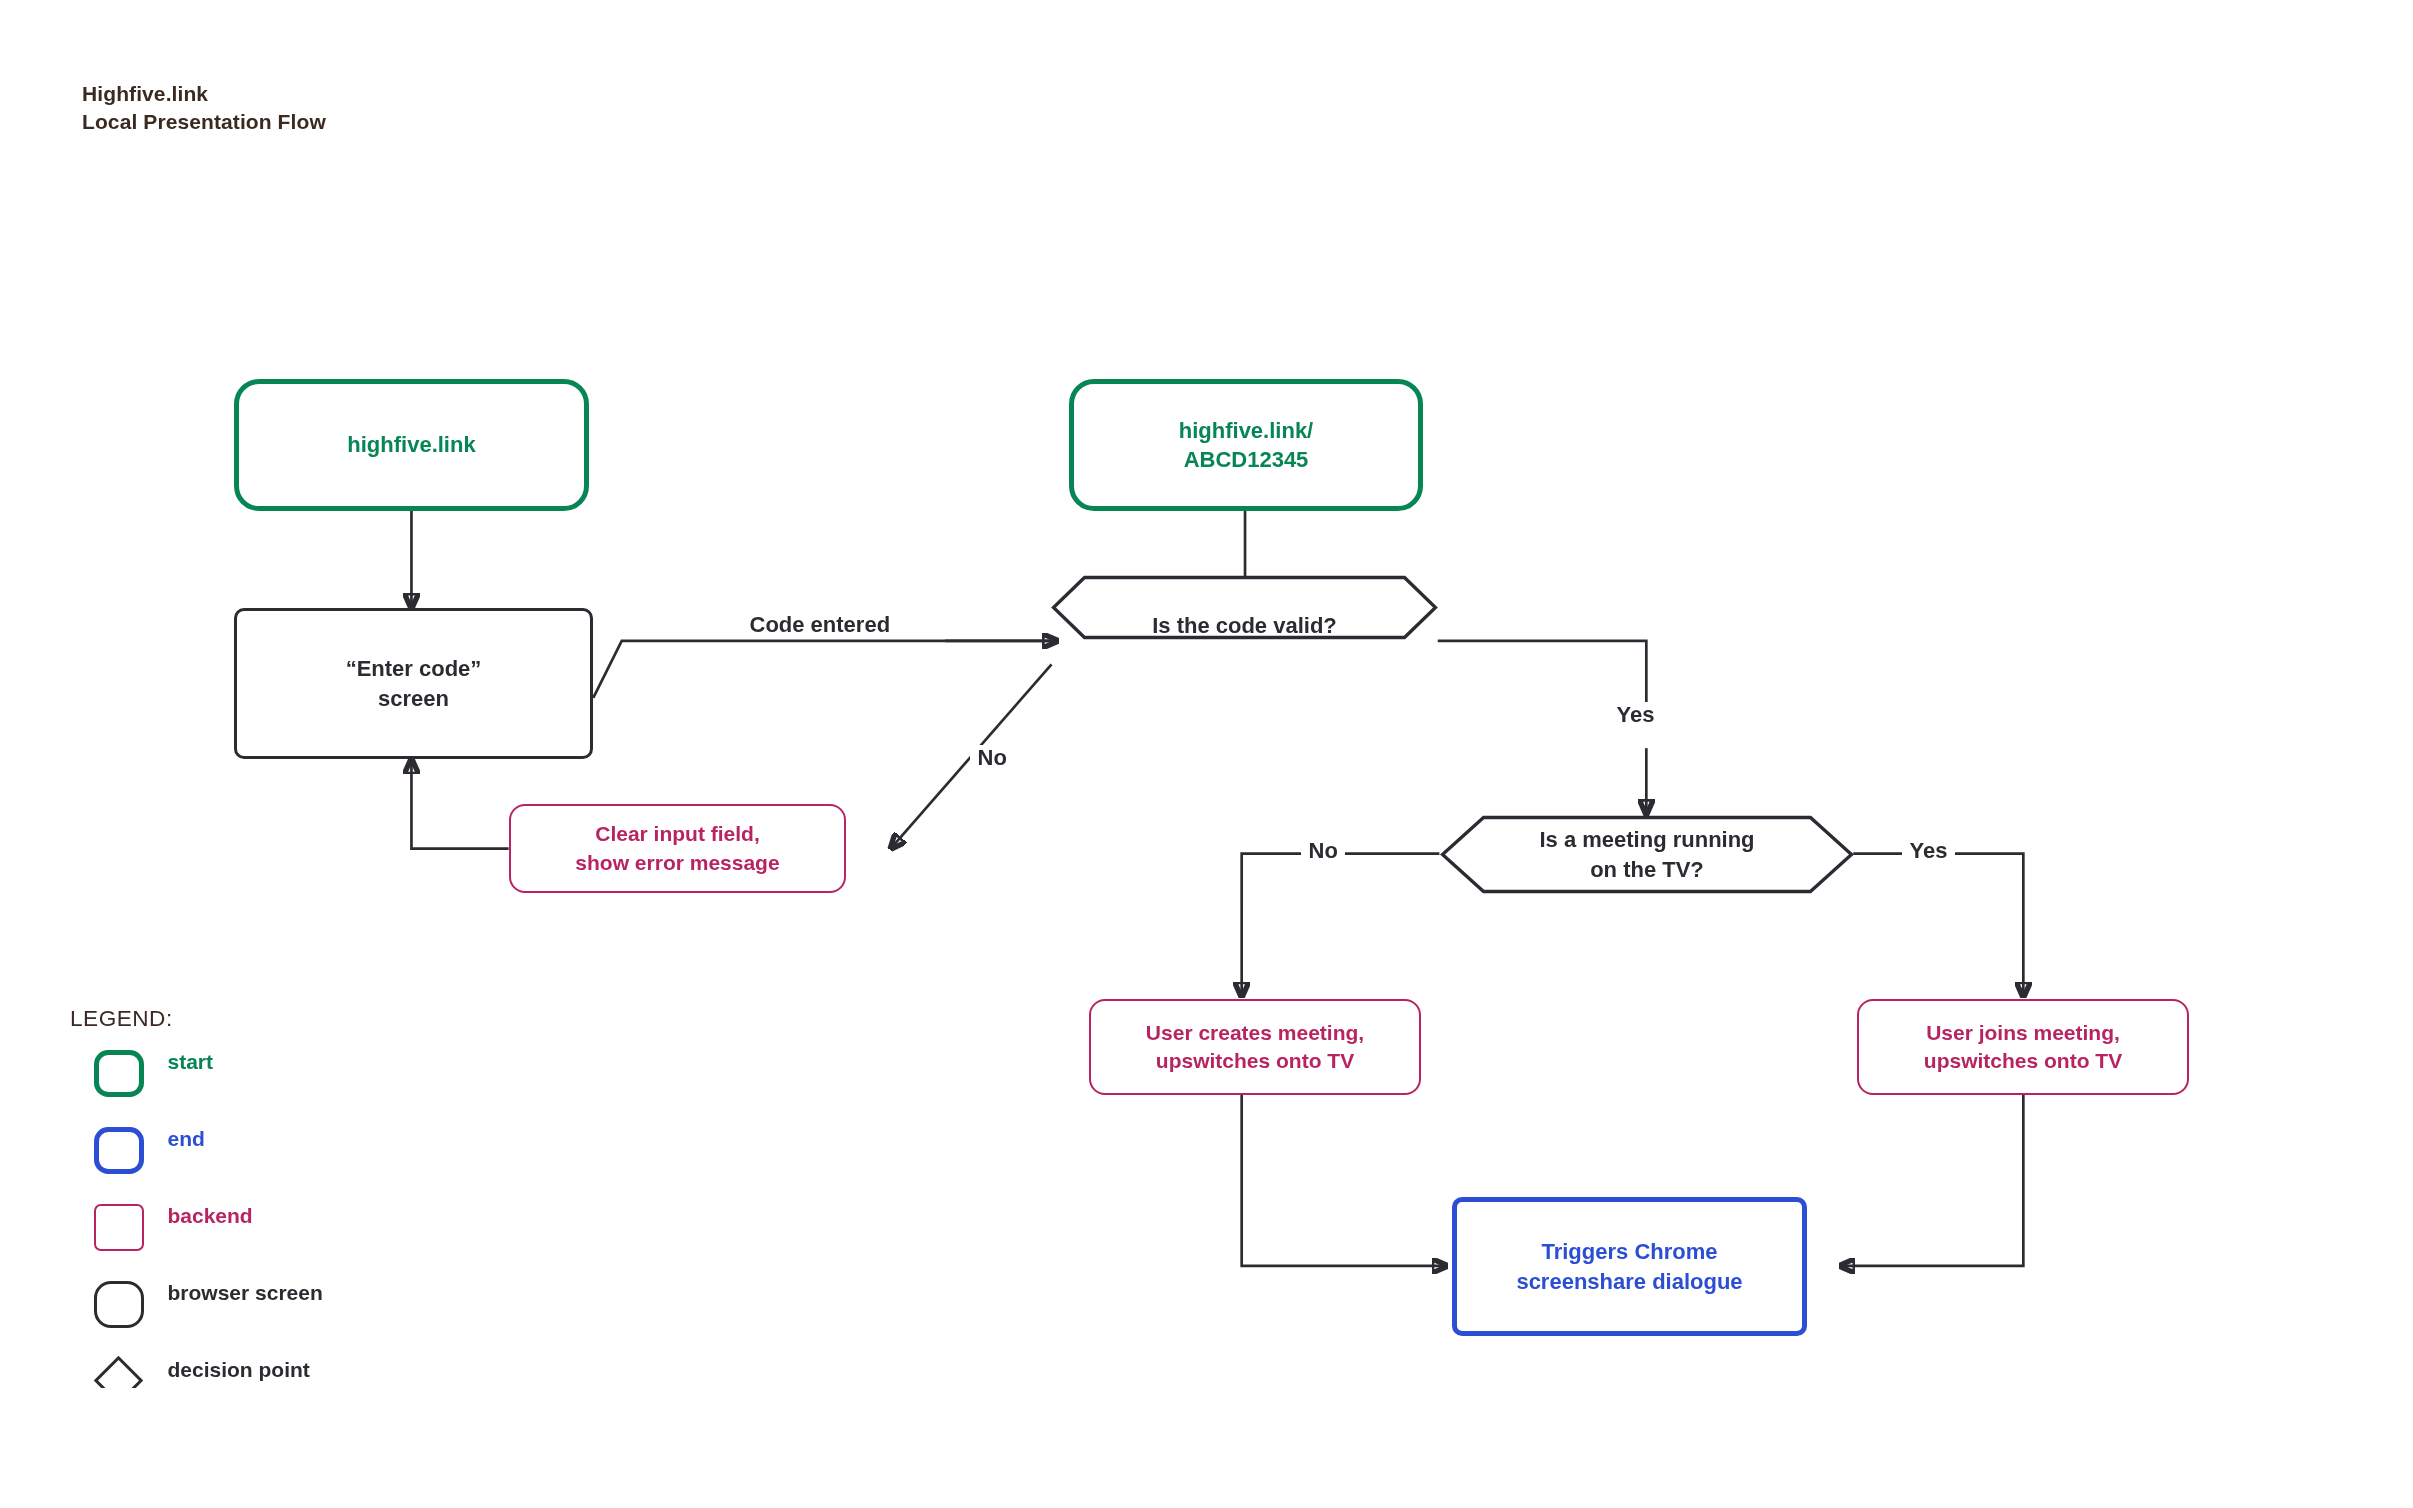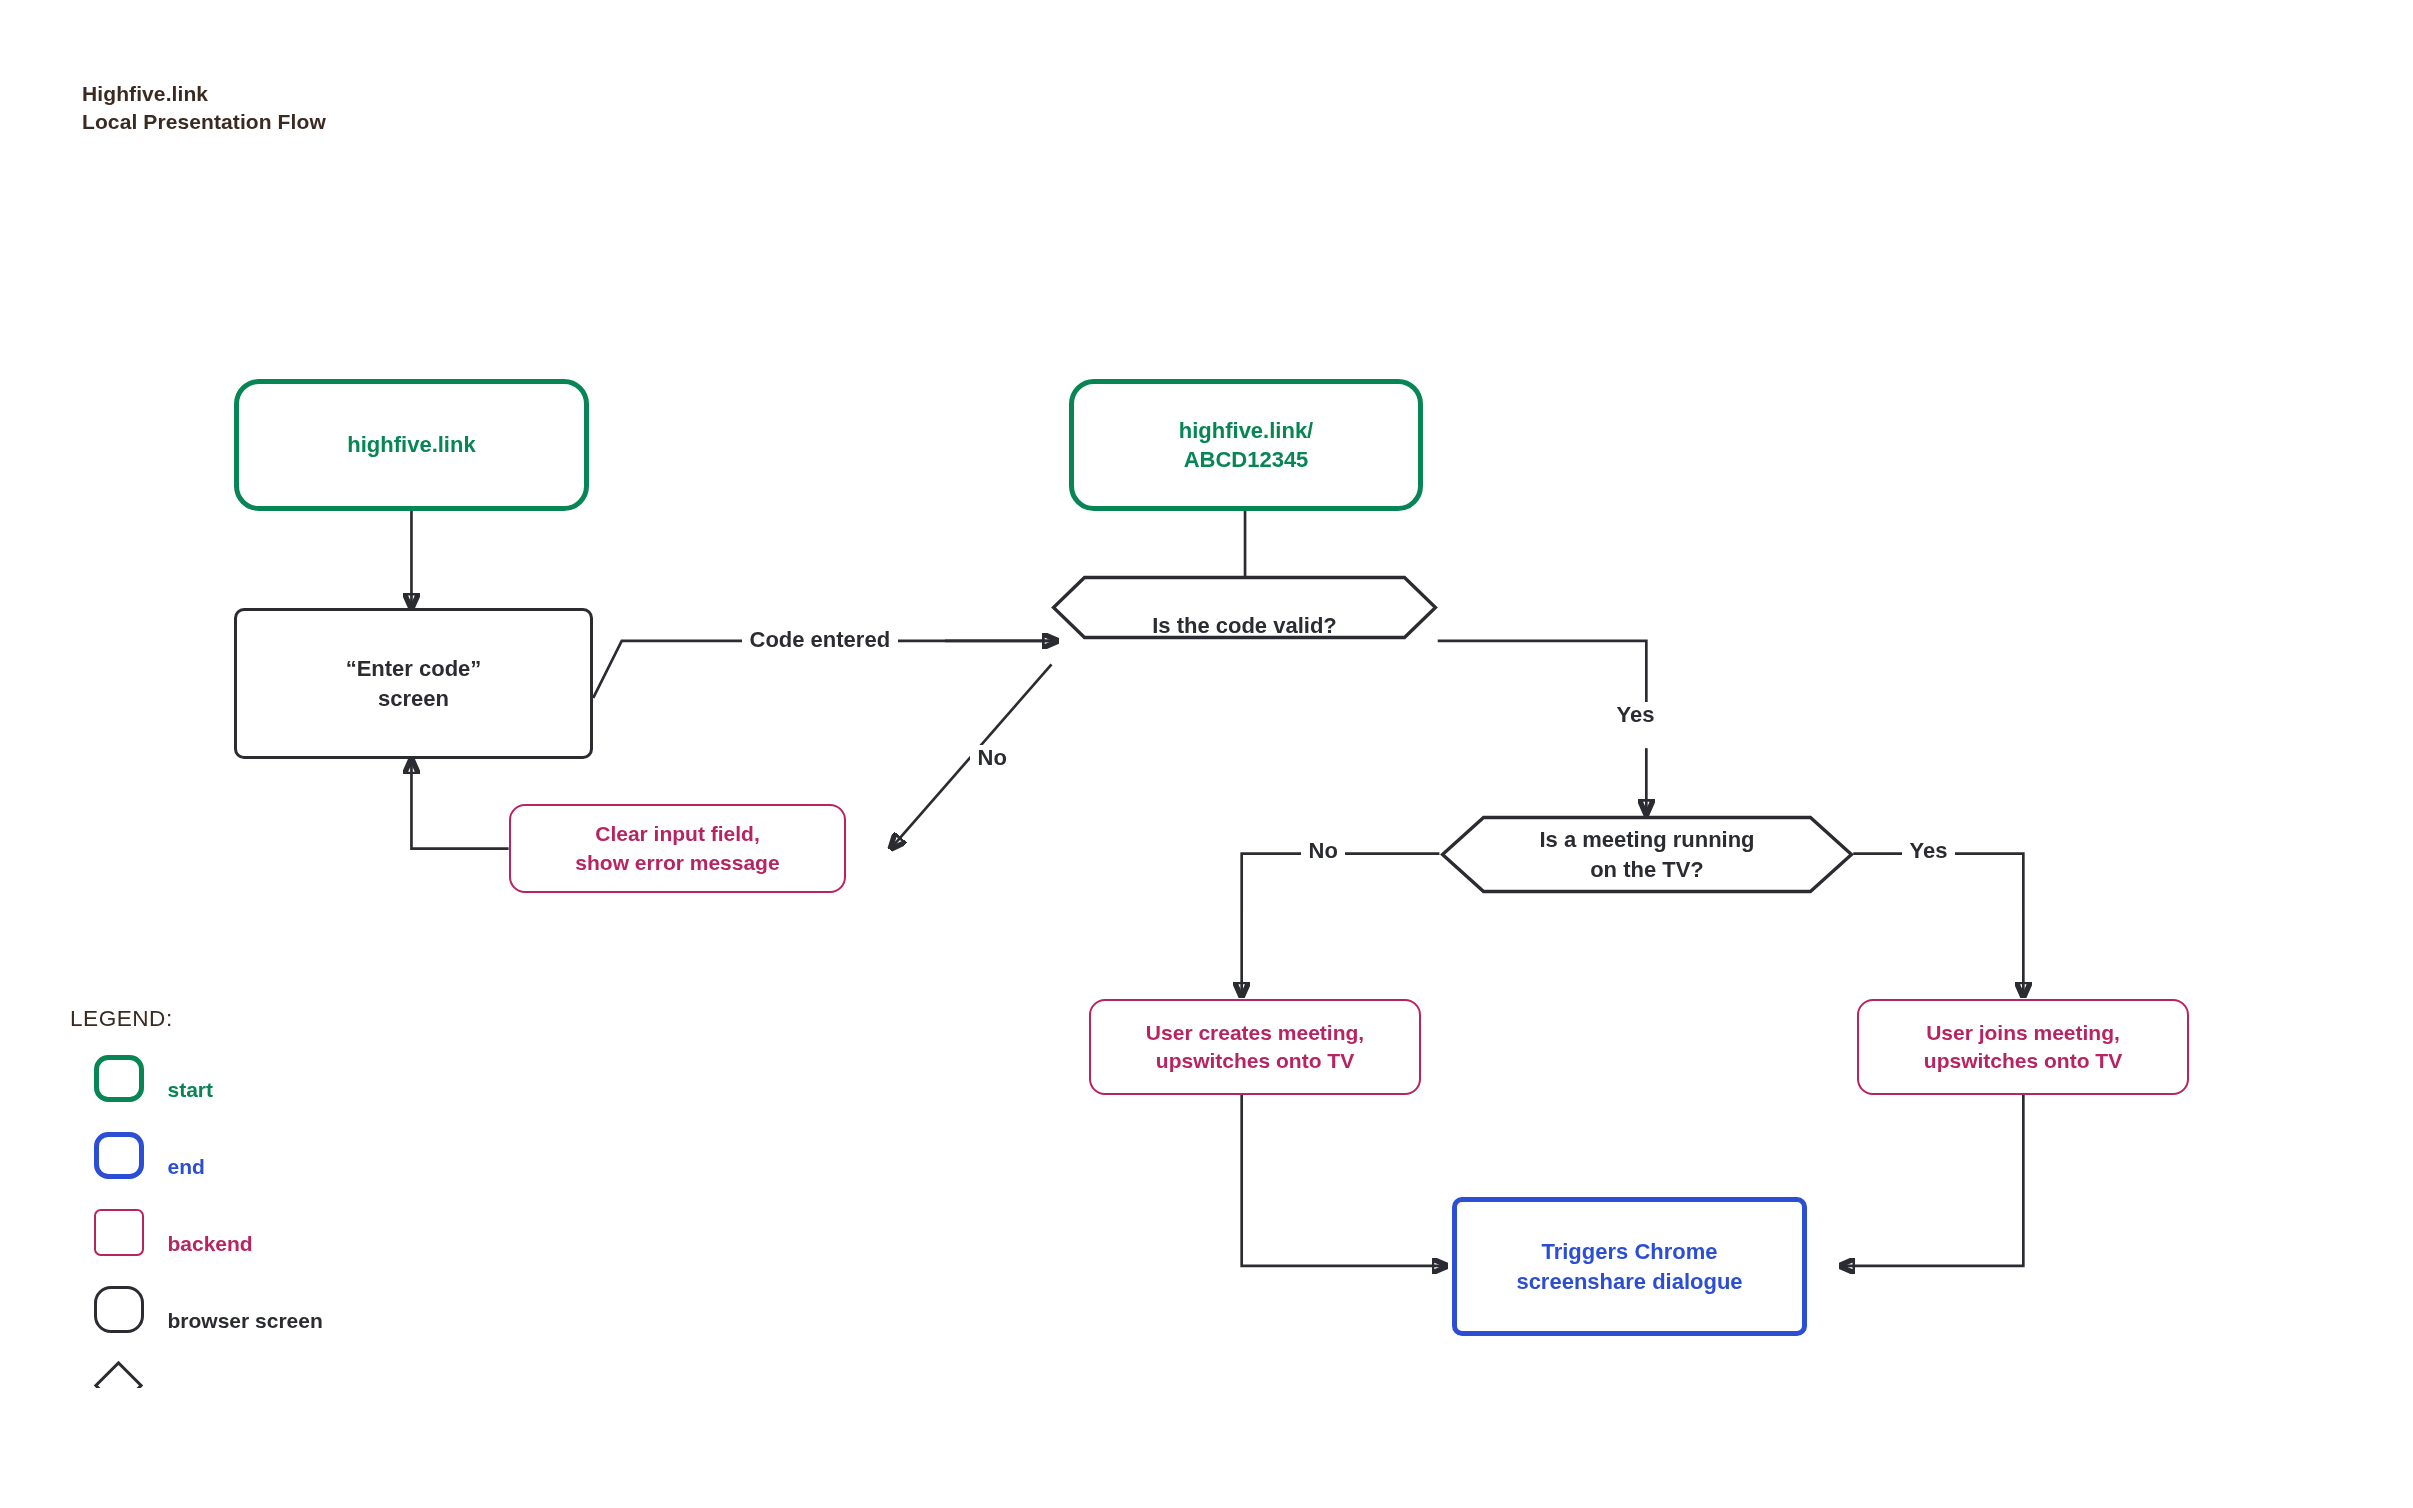--- a/index.html
+++ b/index.html
@@ -134,21 +134,21 @@
   }
   .legend-heading {
     color: #3b2a21;
     font-size: 22.6px;
     font-weight: normal;
     letter-spacing: 0.5px;
     margin-bottom: 18.4px;
   }
   .legend-row {
     display: flex;
-    align-items: flex-end;
+    align-items: flex-start;
     height: 52px;
     margin-bottom: 25px;
     padding-left: 24px;
   }
   .legend-swatch {
     width: 50px;
     height: 47px;
     box-sizing: border-box;
     background: #ffffff;
     flex: 0 0 auto;
@@ -220,21 +220,21 @@
     <line x1="1482" y1="1085" x2="1482" y2="1190" marker-end="url(#arrow)"></line>
 
     <polyline points="2212,1019 2415,1019 2415,1085"></polyline>
     <line x1="2415" y1="1085" x2="2415" y2="1190" marker-end="url(#arrow)"></line>
 
     <polyline points="1482,1306 1482,1511 1727,1511" marker-end="url(#arrow)"></polyline>
 
     <polyline points="2415,1306 2415,1511 2196,1511" marker-end="url(#arrow)"></polyline>
   </svg>
 
-  <div class="edge-label" style="left:742px; top:627px;">Code entered</div>
+  <div class="edge-label" style="left:742px; top:612px;">Code entered</div>
   <div class="edge-label" style="left:970px; top:745px;">No</div>
   <div class="edge-label" style="left:1609px; top:702px;">Yes</div>
   <div class="edge-label" style="left:1301px; top:838px;">No</div>
   <div class="edge-label" style="left:1902px; top:838px;">Yes</div>
 
   <div class="node node-start" style="left:234px; top:379px; width:355px; height:132px;">
     <span>highfive.link</span>
   </div>
 
   <div class="node node-start" style="left:1069px; top:379px; width:354px; height:132px;">

